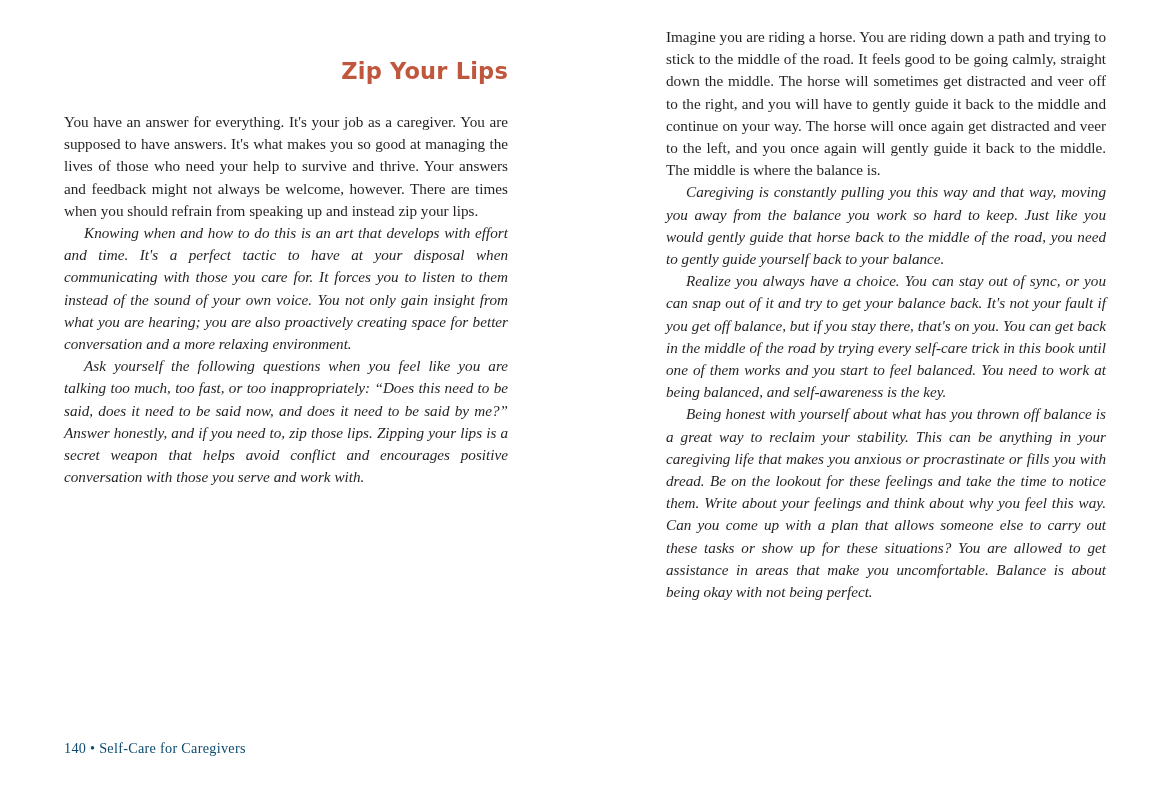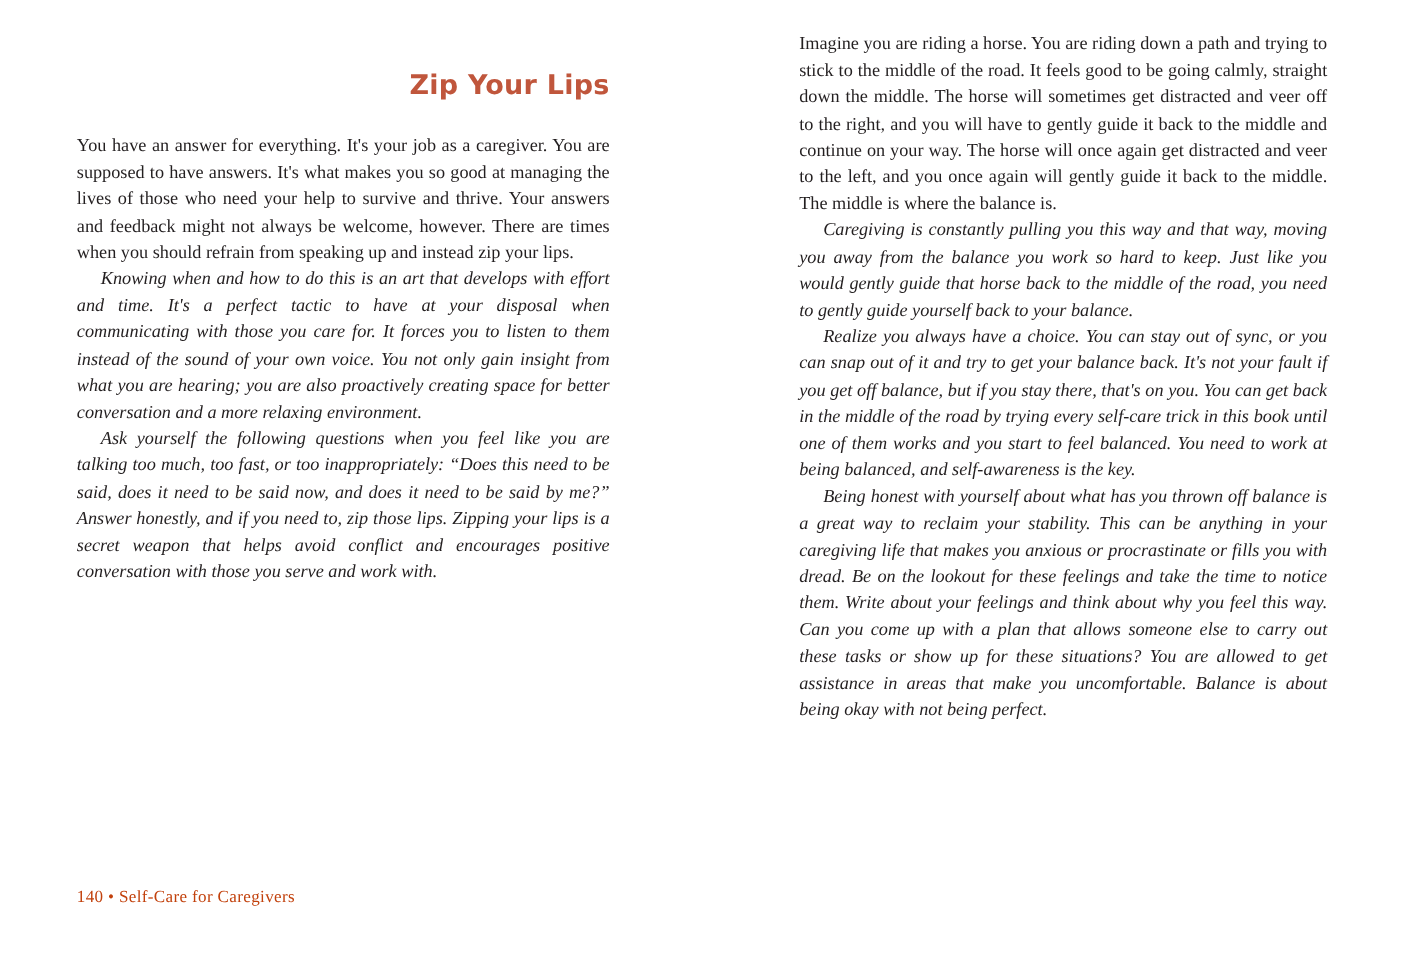--- a/index.html
+++ b/index.html
@@ -59,21 +59,21 @@
   }
   .body-text p + p {
     text-indent: 20px;
     font-style: italic;
   }
   .folio {
     position: absolute;
     bottom: 43px;
     font-family: "Liberation Serif", serif;
     font-size: 14.2px;
-    color: #c2410c;
+    color: #0c4a6e;
     letter-spacing: 0.3px;
     white-space: nowrap;
   }
   .folio-left {
     left: 64px;
   }
   .folio-right {
     right: 66px;
   }
 </style>

